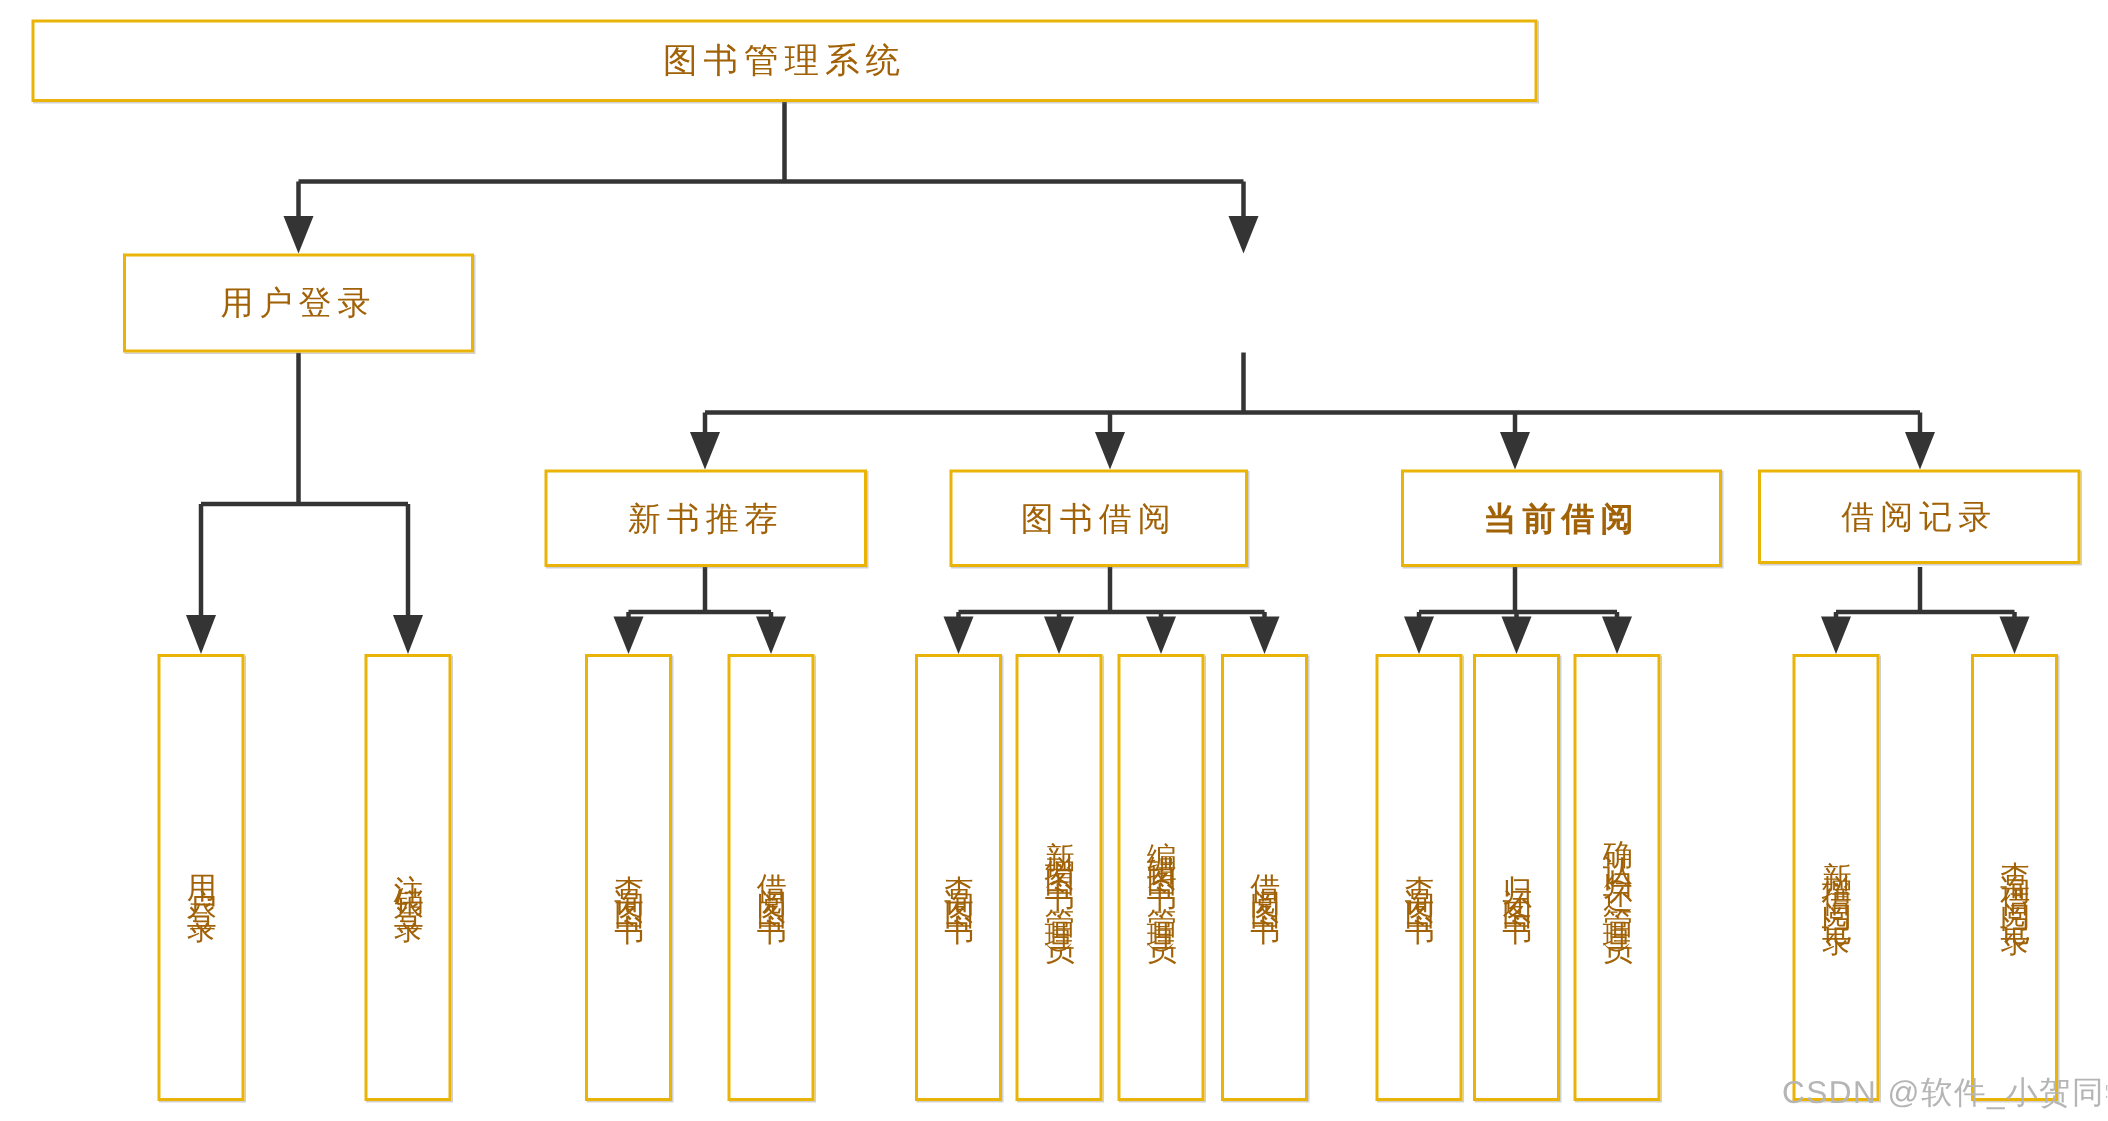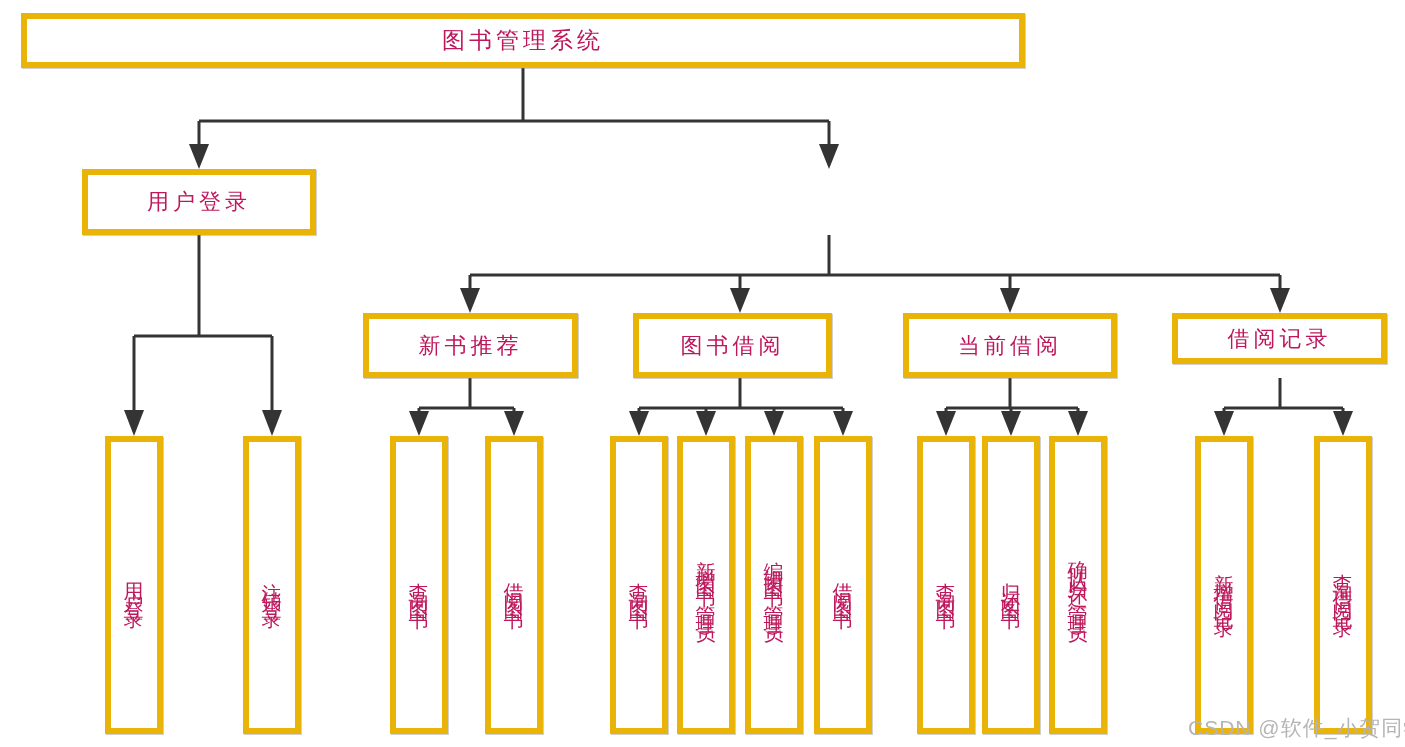--- a/index.html
+++ b/index.html
@@ -19,25 +19,25 @@
     position: absolute;
     left: 0; top: 0;
     width: 1405px;
     height: 747px;
     z-index: 1;
   }
   .node {
     position: absolute;
     box-sizing: border-box;
     background: #ffffff;
-    border: 6px solid #eab308;
+    border: 2px solid #eab308;
     display: flex;
     align-items: center;
     justify-content: center;
-    color: #be185d;
+    color: #a16207;
     z-index: 2;
     box-shadow: 1px 1px 0 rgba(120,120,120,0.35);
   }
   .node .hlabel {
     font-size: 22px;
     letter-spacing: 4px;
     white-space: nowrap;
     line-height: 1;
   }
   .node.root-box .hlabel { font-size: 23px; }
@@ -48,22 +48,22 @@
     letter-spacing: 9px;
     line-height: 1;
     white-space: nowrap;
   }
   
   .root-box        { left: 21px;   top: 13px;  width: 1004px; height: 55px; }
   .box-user-login  { left: 82px;   top: 169px; width: 234px;  height: 66px; }
   .box-book-mgmt   { left: 711px;  top: 169px; width: 237px;  height: 66px; }
   .box-new-book    { left: 363px;  top: 313px; width: 215px;  height: 65px; }
   .box-book-borrow { left: 633px;  top: 313px; width: 199px;  height: 65px; }
-  .box-cur-borrow  { left: 903px;  top: 313px; width: 214px;  height: 65px; }
-  .box-records     { left: 1172px; top: 313px; width: 215px;  height: 51px; }
+  .box-cur-borrow  { left: 934px;  top: 313px; width: 214px;  height: 65px; font-weight: bold; }
+  .box-records     { left: 1172px; top: 313px; width: 215px;  height: 63px; }
   .leaf { top: 436px; width: 58px; height: 298px; }
   .leaf-1  { left: 105px; }
   .leaf-2  { left: 243px; }
   .leaf-3  { left: 390px; }
   .leaf-4  { left: 485px; }
   .leaf-5  { left: 610px; }
   .leaf-6  { left: 677px; }
   .leaf-7  { left: 745px; }
   .leaf-8  { left: 814px; }
   .leaf-9  { left: 917px; }

